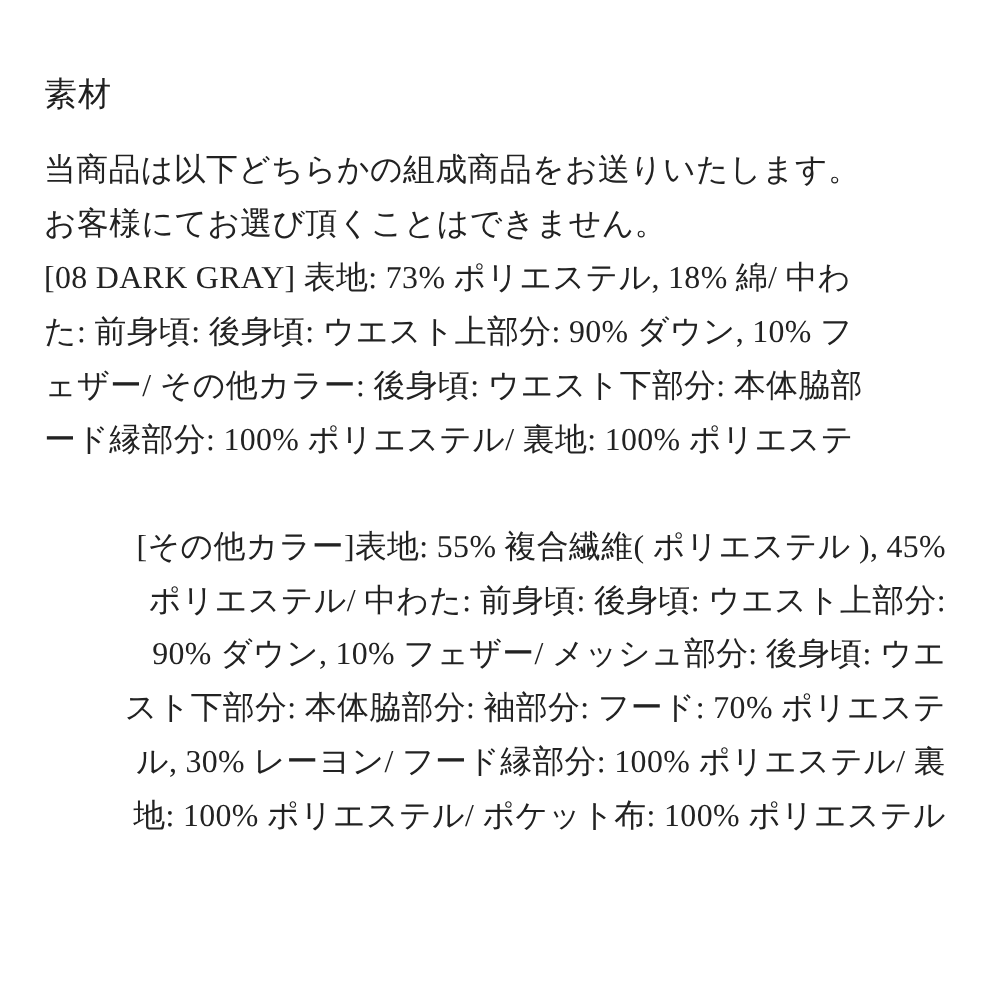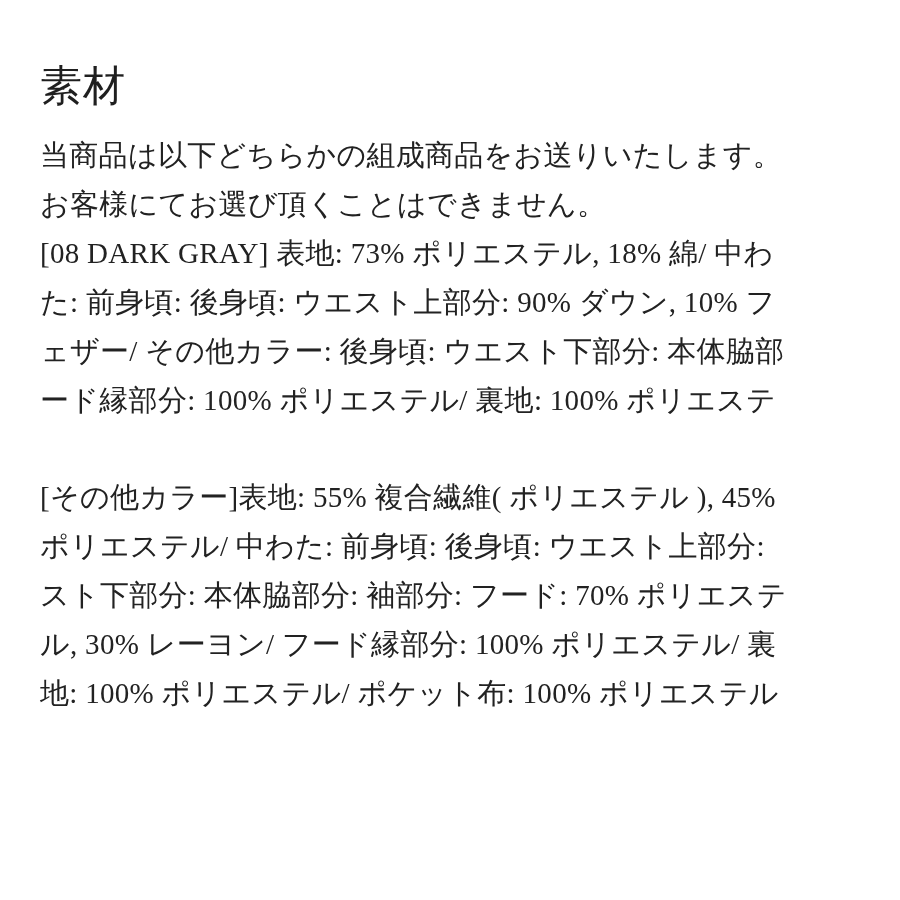--- a/index.html
+++ b/index.html
@@ -15,21 +15,21 @@
     color: #222222;
   }
   .page {
     box-sizing: border-box;
     width: 900px;
     height: 900px;
     padding: 64px 40px 0 40px;
   }
   .section-heading {
     margin: 0;
-    font-size: 42px;
+    font-size: 30px;
     line-height: 44px;
     font-weight: 400;
     letter-spacing: 1px;
     color: #1f1f1f;
   }
   .text-block {
     margin: 0;
     font-size: 29px;
     line-height: 49px;
     letter-spacing: 0.3px;
@@ -37,20 +37,21 @@
   }
   .text-block .text-line {
     white-space: nowrap;
     font-family: Liberation Serif, serif;
   }
   .first-block {
     margin-top: 23px;
   }
   .gap-before {
     margin-top: 48px;
+    text-align: right;
   }
 </style>
 </head>
 <body>
 
 <div class="page">
   <h2 class="section-heading">素材</h2>
 
   <div class="text-block first-block">
       <div class="text-line">当商品は以下どちらかの組成商品をお送りいたします。</div>
@@ -60,17 +61,18 @@
   <div class="text-block">
       <div class="text-line">[08 DARK GRAY] 表地: 73% ポリエステル, 18% 綿/ 中わ</div>
       <div class="text-line">た: 前身頃: 後身頃: ウエスト上部分: 90% ダウン, 10% フ</div>
       <div class="text-line">ェザー/ その他カラー: 後身頃: ウエスト下部分: 本体脇部</div>
       <div class="text-line">ード縁部分: 100% ポリエステル/ 裏地: 100% ポリエステ</div>
     </div>
 
   <div class="text-block gap-before">
       <div class="text-line">[その他カラー]表地: 55% 複合繊維( ポリエステル ), 45%</div>
       <div class="text-line">ポリエステル/ 中わた: 前身頃: 後身頃: ウエスト上部分:</div>
+      <div class="text-line">90% ダウン, 10% フェザー/ メッシュ部分: 後身頃: ウエ</div>
       <div class="text-line">スト下部分: 本体脇部分: 袖部分: フード: 70% ポリエステ</div>
       <div class="text-line">ル, 30% レーヨン/ フード縁部分: 100% ポリエステル/ 裏</div>
       <div class="text-line">地: 100% ポリエステル/ ポケット布: 100% ポリエステル</div>
     </div>
 </div>
 
 </body></html>

